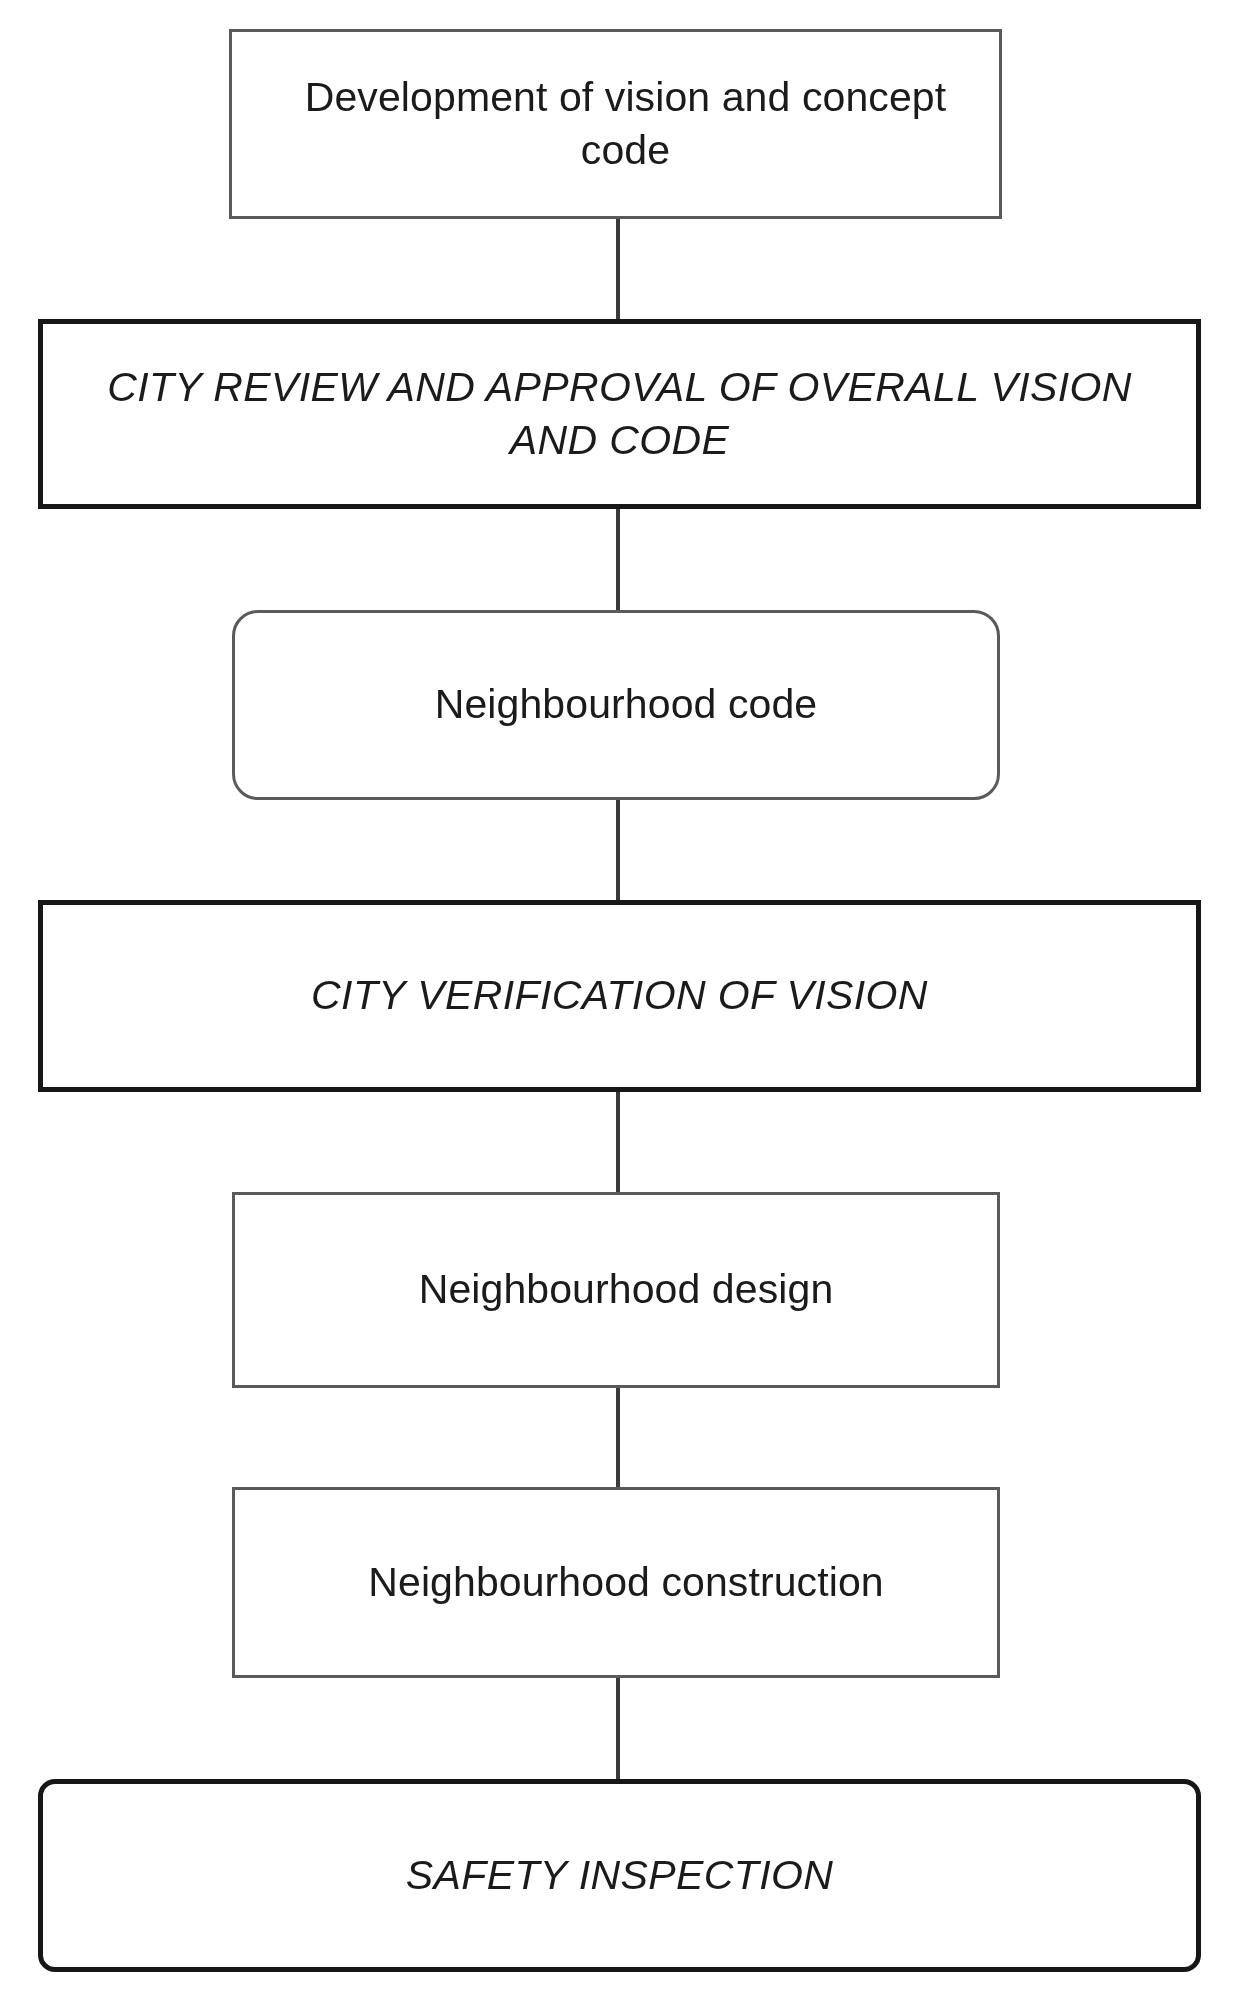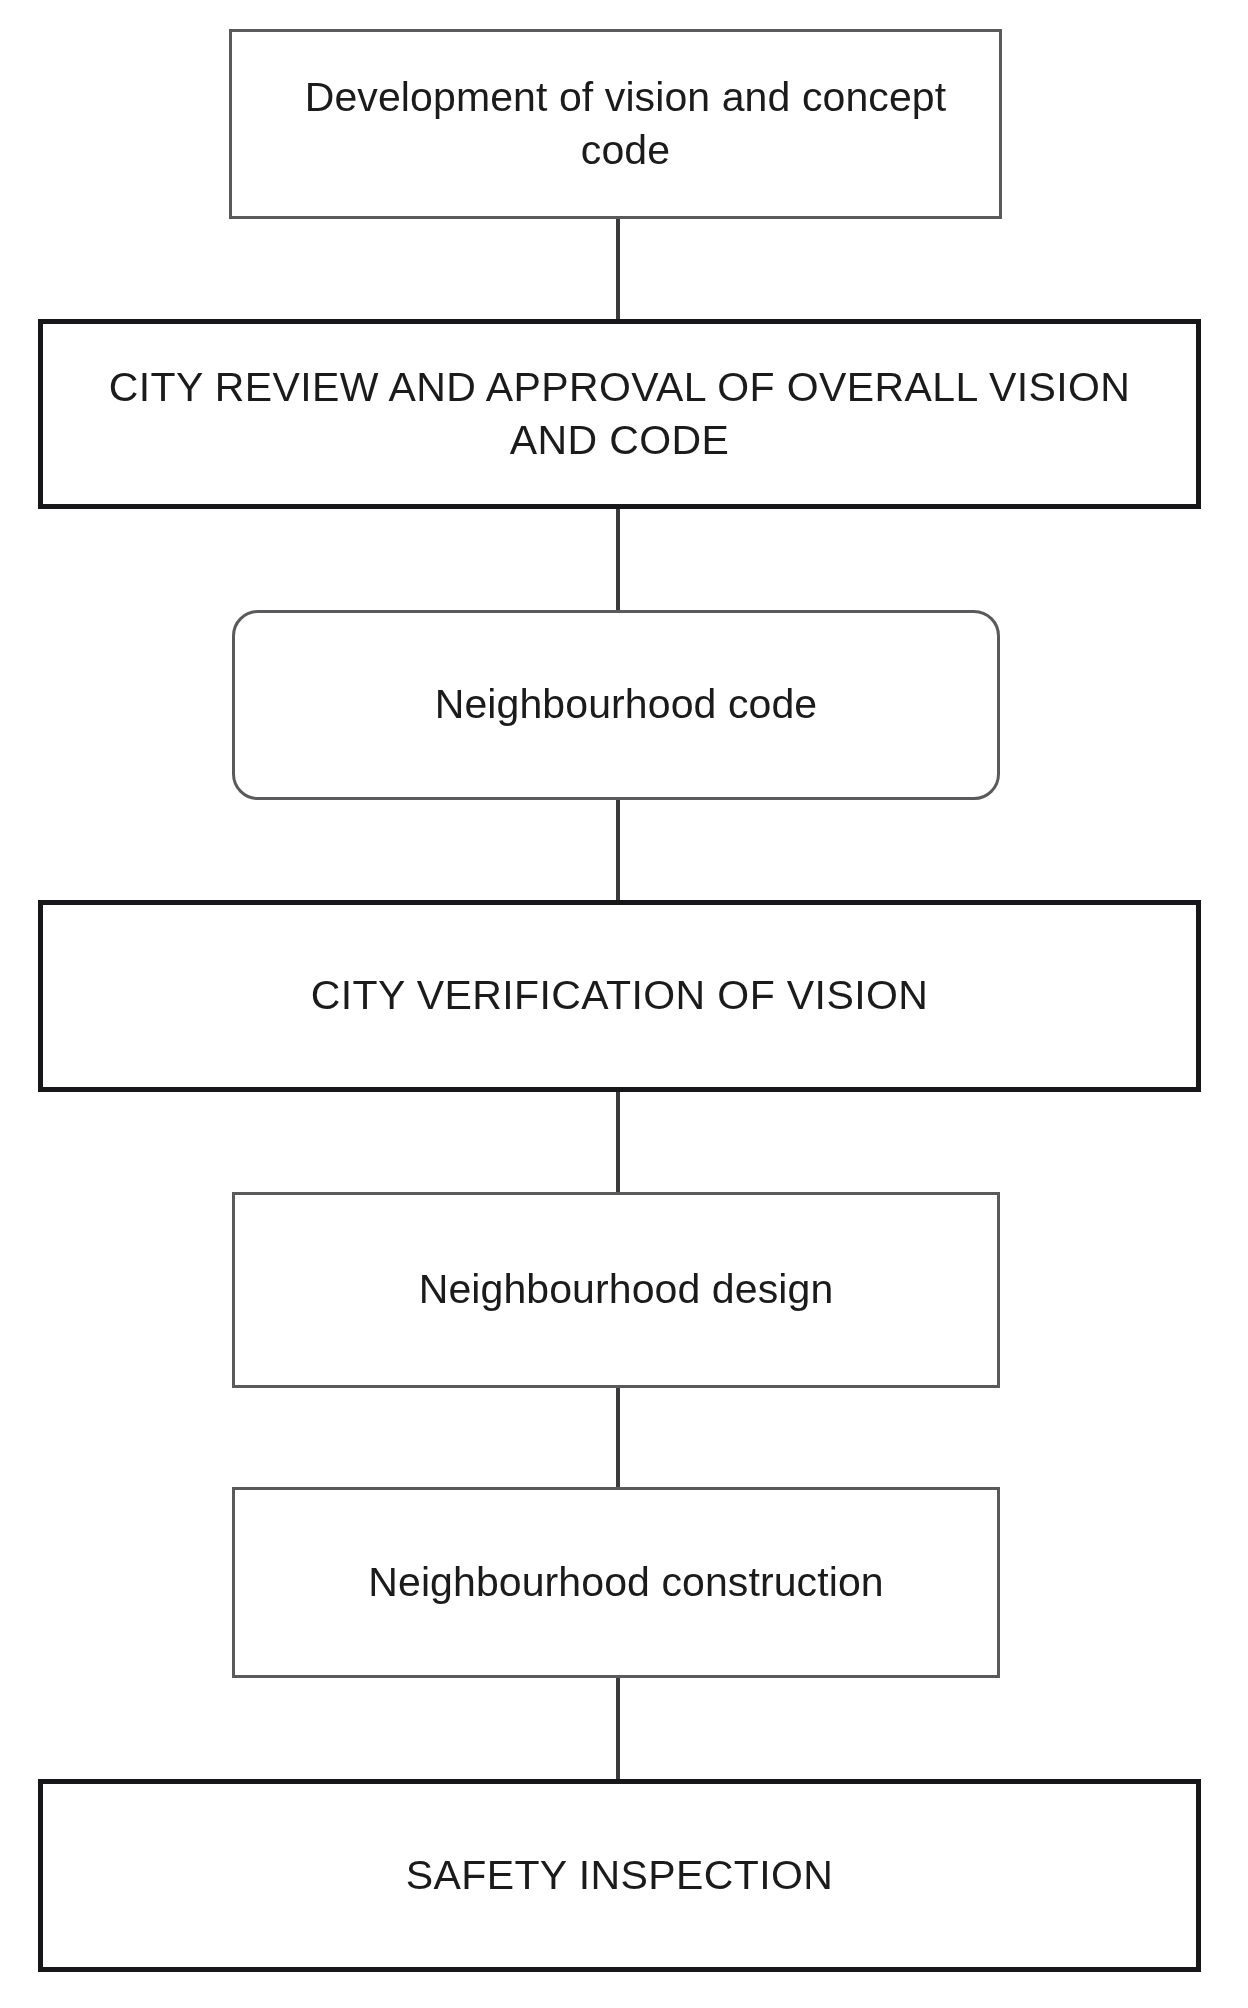--- a/index.html
+++ b/index.html
@@ -45,20 +45,21 @@
     padding-left: 20px;
   }
   .node.narrow .node-label {
     font-size: 41px;
     font-weight: 400;
   }
 
   
   .node.wide {
     border: 5px solid #17171a;
+    font-style: italic;
   }
   .node.wide .node-label {
     font-size: 41px;
     font-weight: 400;
     text-transform: uppercase;
     letter-spacing: 0.4px;
   }
 
   
   .connector {
@@ -88,16 +89,16 @@
     </div>
     <div class="node wide" style="left: 38px; top: 900px; width: 1163px; height: 192px; border-color: rgb(23, 23, 26);">
       <span class="node-label" style="color: rgb(27, 27, 27);">CITY VERIFICATION OF VISION</span>
     </div>
     <div class="node narrow" style="left: 232px; top: 1487px; width: 768px; height: 191px; border-color: rgb(90, 90, 92);">
       <span class="node-label" style="color: rgb(27, 27, 27);">Neighbourhood construction</span>
     </div>
     <div class="node narrow" style="left: 232px; top: 1192px; width: 768px; height: 196px; border-color: rgb(90, 90, 92);">
       <span class="node-label" style="color: rgb(27, 27, 27);">Neighbourhood design</span>
     </div>
-    <div class="node wide" style="left: 38px; top: 1779px; width: 1163px; height: 193px; border-color: rgb(23, 23, 26);">
+    <div class="node wide" style="left: 38px; top: 1779px; width: 1163px; height: 193px; border-color: rgb(23, 23, 26); border-radius: 17px;">
       <span class="node-label" style="color: rgb(27, 27, 27);">SAFETY INSPECTION</span>
     </div>
   </div>
 
 </body></html>

